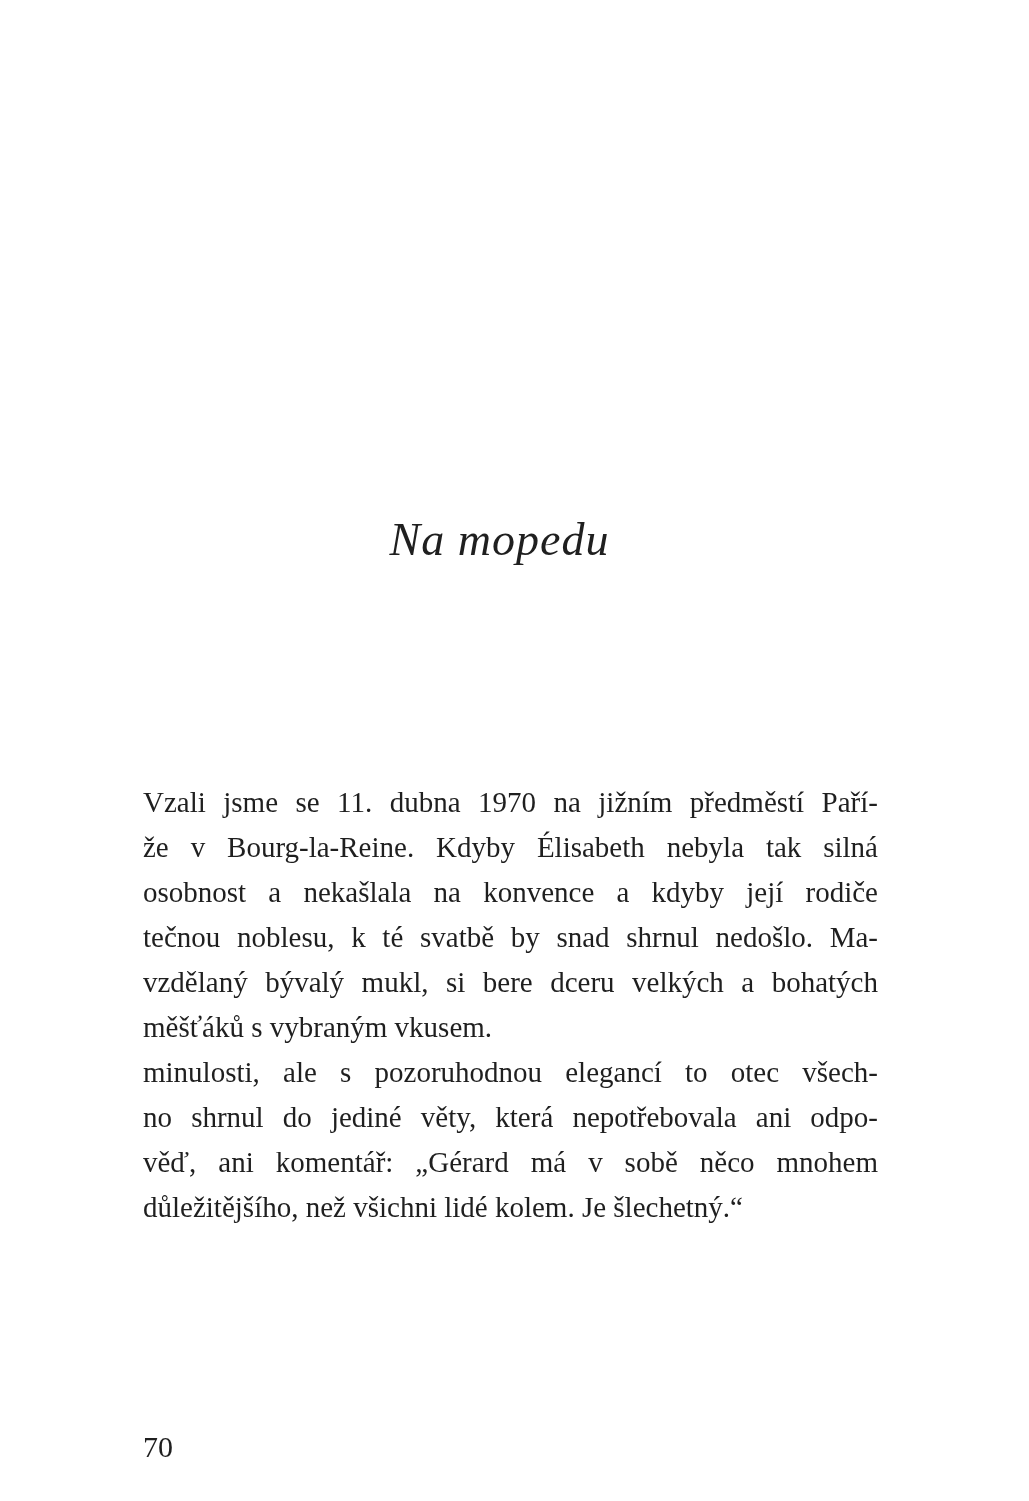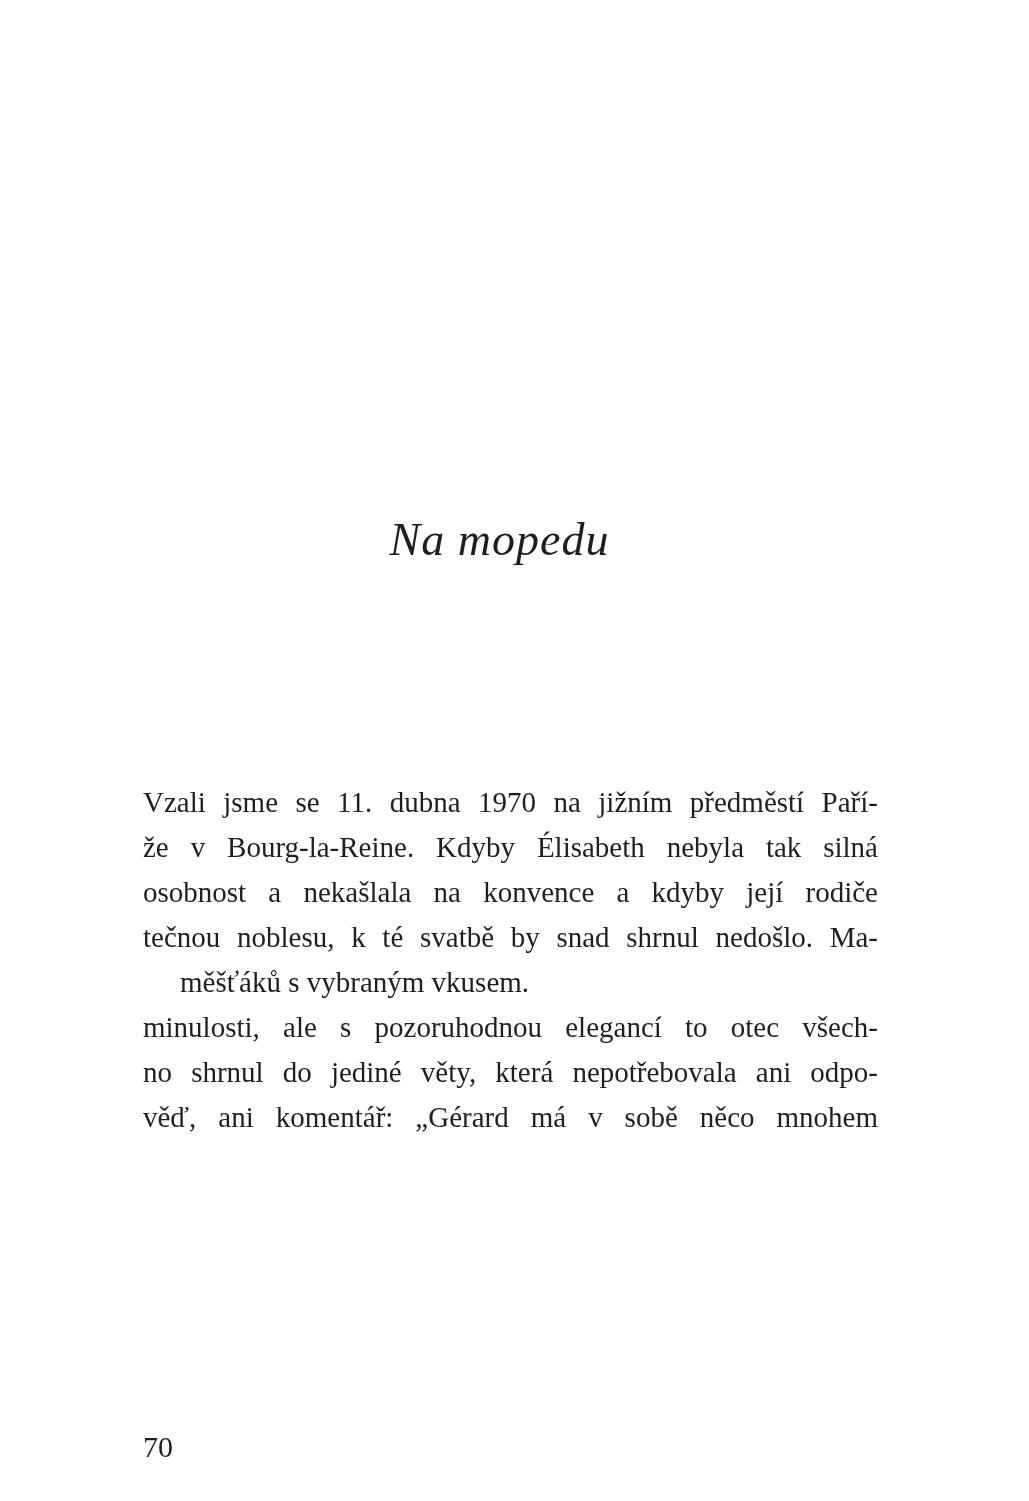--- a/index.html
+++ b/index.html
@@ -38,21 +38,20 @@
   }
   .line {
     line-height: 45px;
     white-space: nowrap;
     text-align: justify;
     text-align-last: justify;
   }
   .line.par-end {
     text-align: right;
     text-align-last: left;
-    margin-left: 37px;
   }
   .line.indent {
     padding-left: 28px;
   }
   .page-number {
     position: absolute;
     top: 1424px;
     left: 143px;
     font-size: 30px;
     line-height: 45px;
@@ -62,20 +61,22 @@
 <body>
 
 <div class="page">
   <h1 class="chapter-title">Na mopedu</h1>
 
   <div class="body-text">
       <div class="line">Vzali jsme se 11. dubna 1970 na jižním předměstí Paří-</div>
       <div class="line">že v Bourg-la-Reine. Kdyby Élisabeth nebyla tak silná</div>
       <div class="line">osobnost a nekašlala na konvence a kdyby její rodiče</div>
       <div class="line">tečnou noblesu, k té svatbě by snad shrnul nedošlo. Ma-</div>
+      <div class="line">vzdělaný bývalý mukl, si bere dceru velkých a bohatých</div>
       <div class="line par-end">měšťáků s vybraným vkusem.</div>
       <div class="line">minulosti, ale s pozoruhodnou elegancí to otec všech-</div>
       <div class="line">no shrnul do jediné věty, která nepotřebovala ani odpo-</div>
       <div class="line">věď, ani komentář: „Gérard má v sobě něco mnohem</div>
+      <div class="line par-end">důležitějšího, než všichni lidé kolem. Je šlechetný.“</div>
     </div>
 
   <div class="page-number">70</div>
 </div>
 
 </body></html>

